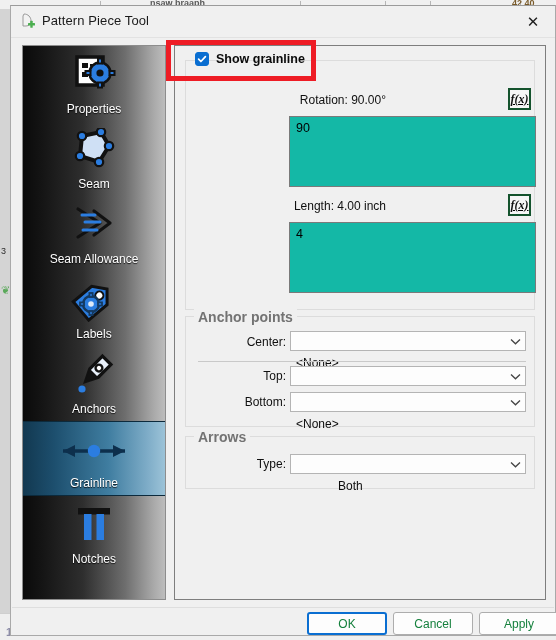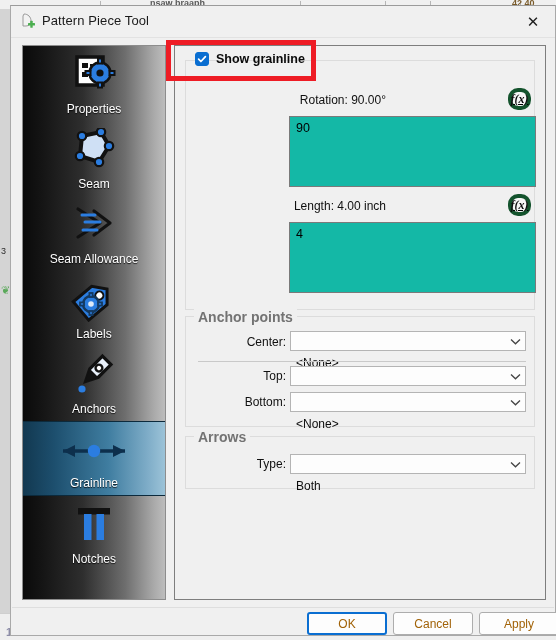--- a/index.html
+++ b/index.html
@@ -226,22 +226,22 @@
     position: absolute;
     text-align: right;
     font-size: 12px;
     color: #101010;
     font-family: "Liberation Sans", sans-serif;
     white-space: nowrap;
   }
   .fx-btn {
     position: absolute;
     width: 23px; height: 22px;
-    border: 4px solid #14532d;
-    border-radius: 10px;
+    border: 2px solid #14532d;
+    border-radius: 0;
     background: #f6f6f6;
     display: flex;
     align-items: center;
     justify-content: center;
     cursor: pointer;
     box-sizing: border-box;
     text-decoration: underline;
   }
   .fx-glyph {
     font-family: "Liberation Serif", serif;
@@ -309,21 +309,21 @@
     position: absolute;
     top: 606px;
     height: 23px;
     border: 1px solid #adadad;
     border-radius: 3px;
     background: #fdfdfd;
     display: flex;
     align-items: center;
     justify-content: center;
     font-size: 12px;
-    color: #a16207;
+    color: #15803d;
     font-family: "Liberation Sans", sans-serif;
     cursor: pointer;
     box-sizing: border-box;
   }
   .dlg-btn.default {
     border: 2px solid #0a6ed1;
   }
 
   
   #annotation-box {
@@ -554,21 +554,21 @@
               <path d="M1 1.5 L5.5 5.8 L10 1.5" fill="none" stroke="#444" stroke-width="1.3"></path>
             </svg>
         </span>
       </div>
     </div>
 
     <div class="group-box" style="left:10px; top:390px; width:350px; height:53px;">
       <div class="group-title">Arrows</div>
 
       <div class="field-caption" style="left:10px; top:20px; width:90px;">Type:</div>
-      <div class="combo" style="left:104px; top:17px; width:236px;">
+      <div class="combo" style="left:104px; top:17px; width:236px;padding-left:42px;">
         <span class="combo-value">Both</span>
         <span class="combo-arrow">
           <svg width="11" height="7" viewBox="0 0 11 7">
               <path d="M1 1.5 L5.5 5.8 L10 1.5" fill="none" stroke="#444" stroke-width="1.3"></path>
             </svg>
         </span>
       </div>
     </div>
   </div>
 

